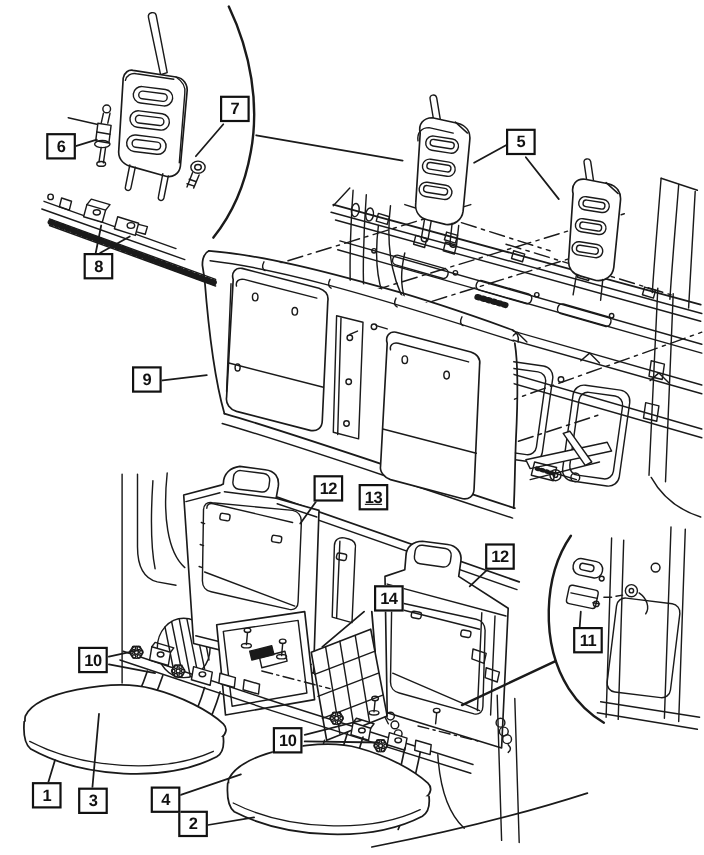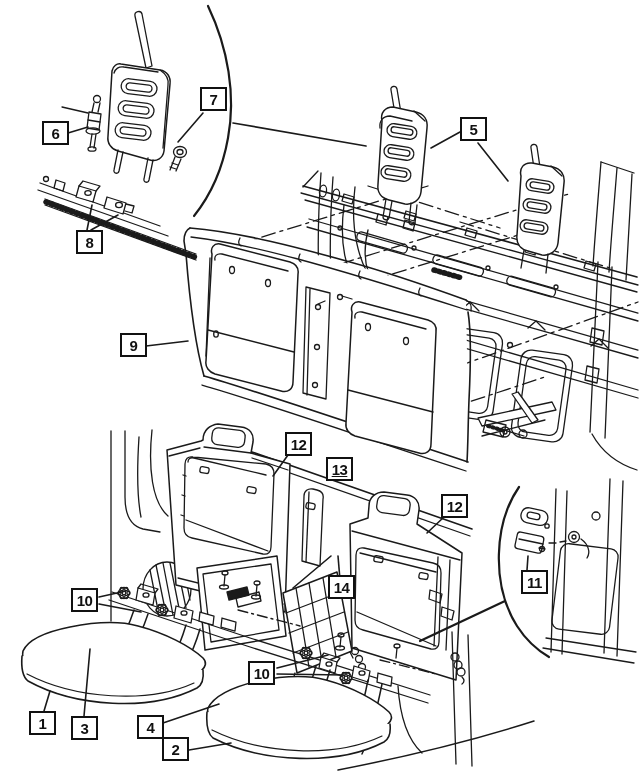--- a/index.html
+++ b/index.html
@@ -456,15 +456,15 @@
     <div class="callout" style="left: 460px; top: 117px;">5</div>
     <div class="callout" style="left: 42px; top: 121px;">6</div>
     <div class="callout" style="left: 200px; top: 87px;">7</div>
     <div class="callout" style="left: 76px; top: 230px;">8</div>
     <div class="callout" style="left: 120px; top: 333px;">9</div>
     <div class="callout" style="left: 71px; top: 588px;">10</div>
     <div class="callout" style="left: 248px; top: 661px;">10</div>
     <div class="callout" style="left: 521px; top: 570px;">11</div>
     <div class="callout" style="left: 285px; top: 432px;">12</div>
     <div class="callout" style="left: 441px; top: 494px;">12</div>
-    <div class="callout" style="left: 326px; top: 457px; text-decoration: underline;">13</div>
-    <div class="callout" style="left: 328px; top: 532px; margin-top: 43px;">14</div>
+    <div class="callout" style="left: 326px; top: 440px; text-decoration: underline;">13</div>
+    <div class="callout" style="left: 340px; top: 532px;">14</div>
   </div>
 
 </body></html>

